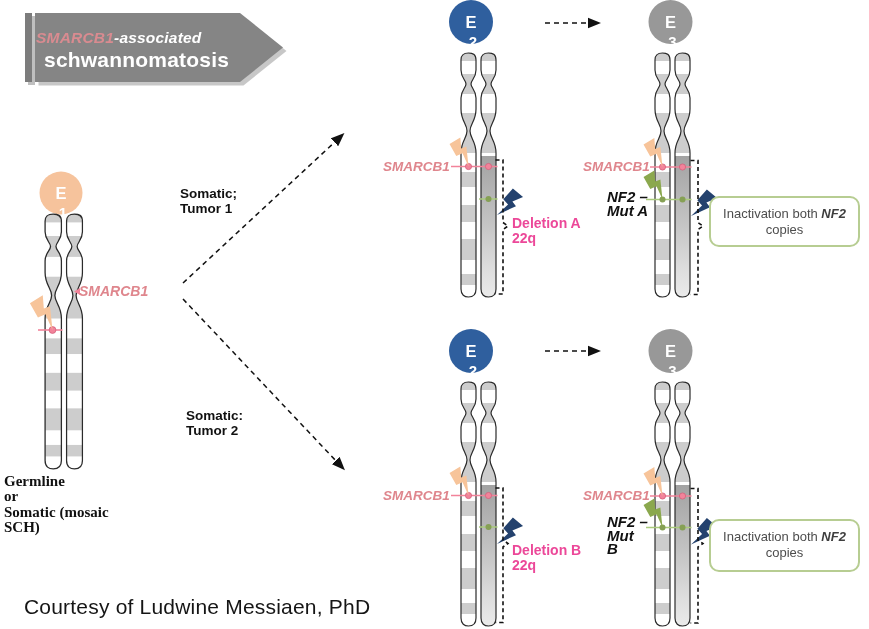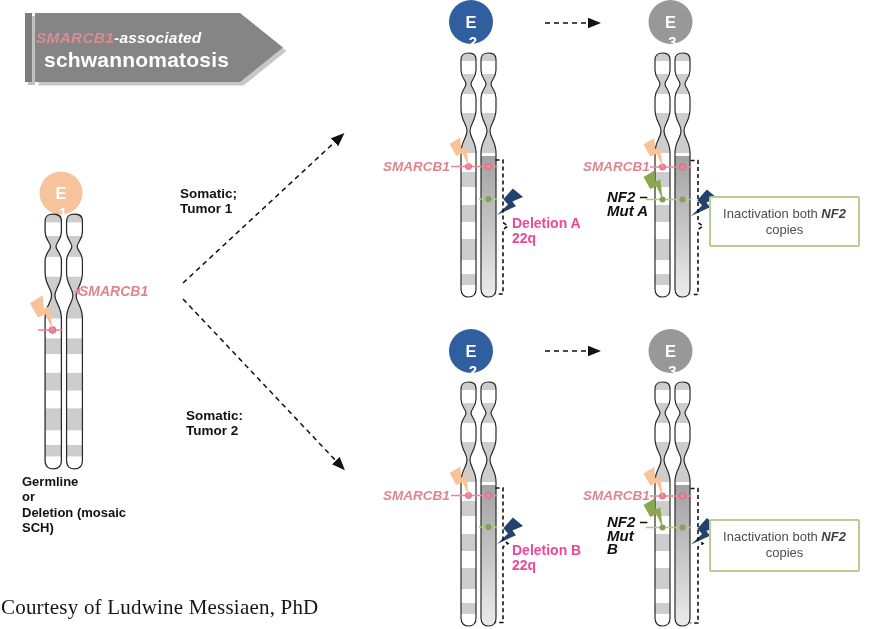--- a/index.html
+++ b/index.html
@@ -10,21 +10,21 @@
   .lbl{font-size:13.5px;font-weight:bold;color:#111;line-height:15px;}
   .center{text-align:left;}
   .right{text-align:right;}
   .gene{color:#df868d;font-style:italic;font-weight:bold;font-size:13.5px;}
   .gene-lg{font-size:14px;}
   .banner-l1{font-size:15.5px;font-weight:bold;font-style:italic;color:#fff;letter-spacing:.2px;}
   .banner-l1 .g{color:#d98b90;}
   .banner-l2{font-size:21px;font-weight:bold;color:#fff;letter-spacing:.2px;}
   .del-lbl{font-size:14px;font-weight:bold;color:#ec4899;line-height:15px;}
   .nf2-lbl{font-size:15px;font-weight:bold;font-style:italic;color:#111;line-height:13.5px;}
-  .ibox{box-sizing:border-box;border:2px solid #b7cd92;border-radius:2px;background:#fff;
+  .ibox{box-sizing:border-box;border:2px solid #b7cd92;border-radius:10px;background:#fff;
         color:#4d4d4d;font-size:13px;line-height:16px;text-align:center;padding-top:8px;}
   .ibox b{font-style:italic;color:#3f3f3f;}
   .courtesy{font-size:21px;color:#151515;letter-spacing:.2px;}
   .chrE{font-family:"Liberation Sans",sans-serif;font-weight:bold;fill:#fff;}
 </style>
 </head>
 <body>
 
 <div class="stage">
 
@@ -234,22 +234,22 @@
 
 <div class="abs ibox" style="left:709px;top:196px;width:151px;height:51px;">
   <div><span>Inactivation both </span><b>NF2</b></div>
   <div>copies</div>
 </div>
 <div class="abs ibox" style="left:709px;top:519px;width:151px;height:53px;">
   <div><span>Inactivation both </span><b>NF2</b></div>
   <div>copies</div>
 </div>
 
-<div class="abs lbl center" style="left:22px;top:473.5px;width:116px;line-height:15.5px;font-size:13px;">
+<div class="abs lbl center" style="left:4px;top:473.5px;width:116px;line-height:15.5px;font-size:15px;font-family:Liberation Serif, serif;">
   <div>Germline</div>
   <div>or</div>
-  <div>Deletion (mosaic</div>
+  <div>Somatic (mosaic</div>
   <div>SCH)</div>
 </div>
 
-<div class="abs courtesy" style="left:1px;top:595px;font-family:Liberation Serif, serif;">Courtesy of Ludwine Messiaen, PhD</div>
+<div class="abs courtesy" style="left:24px;top:595px;">Courtesy of Ludwine Messiaen, PhD</div>
 
 </div>
 
 </body></html>

